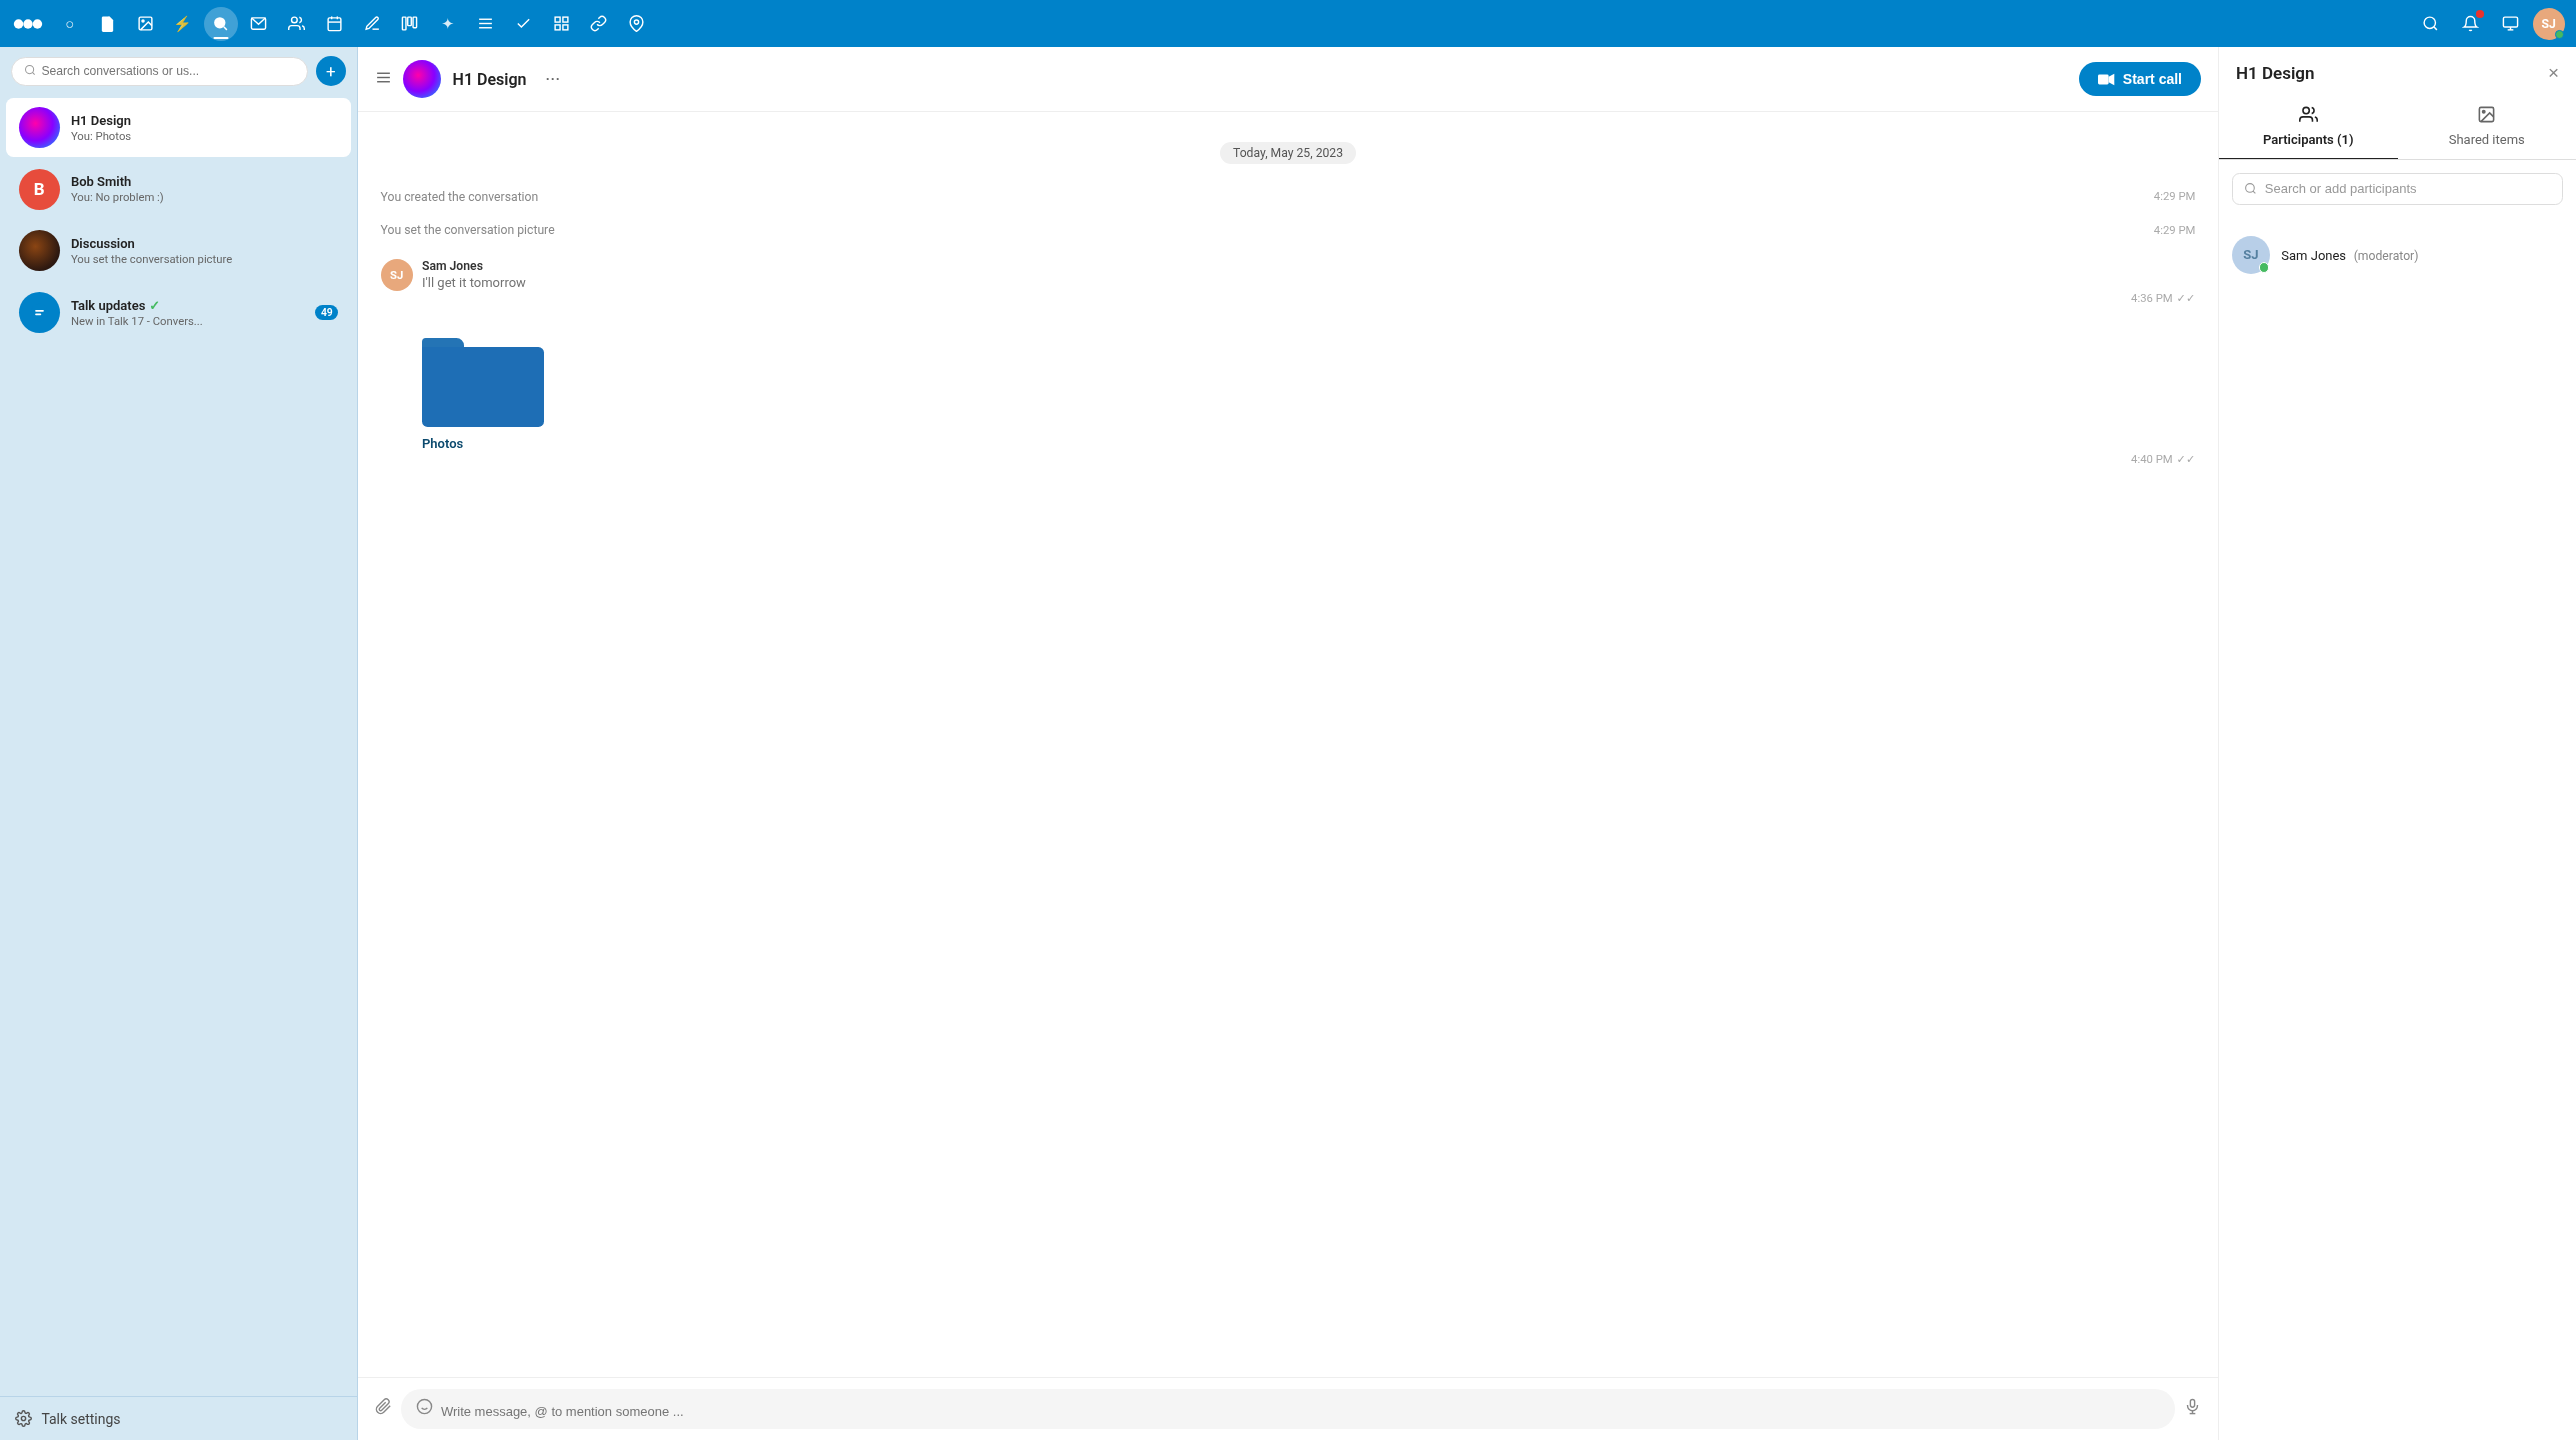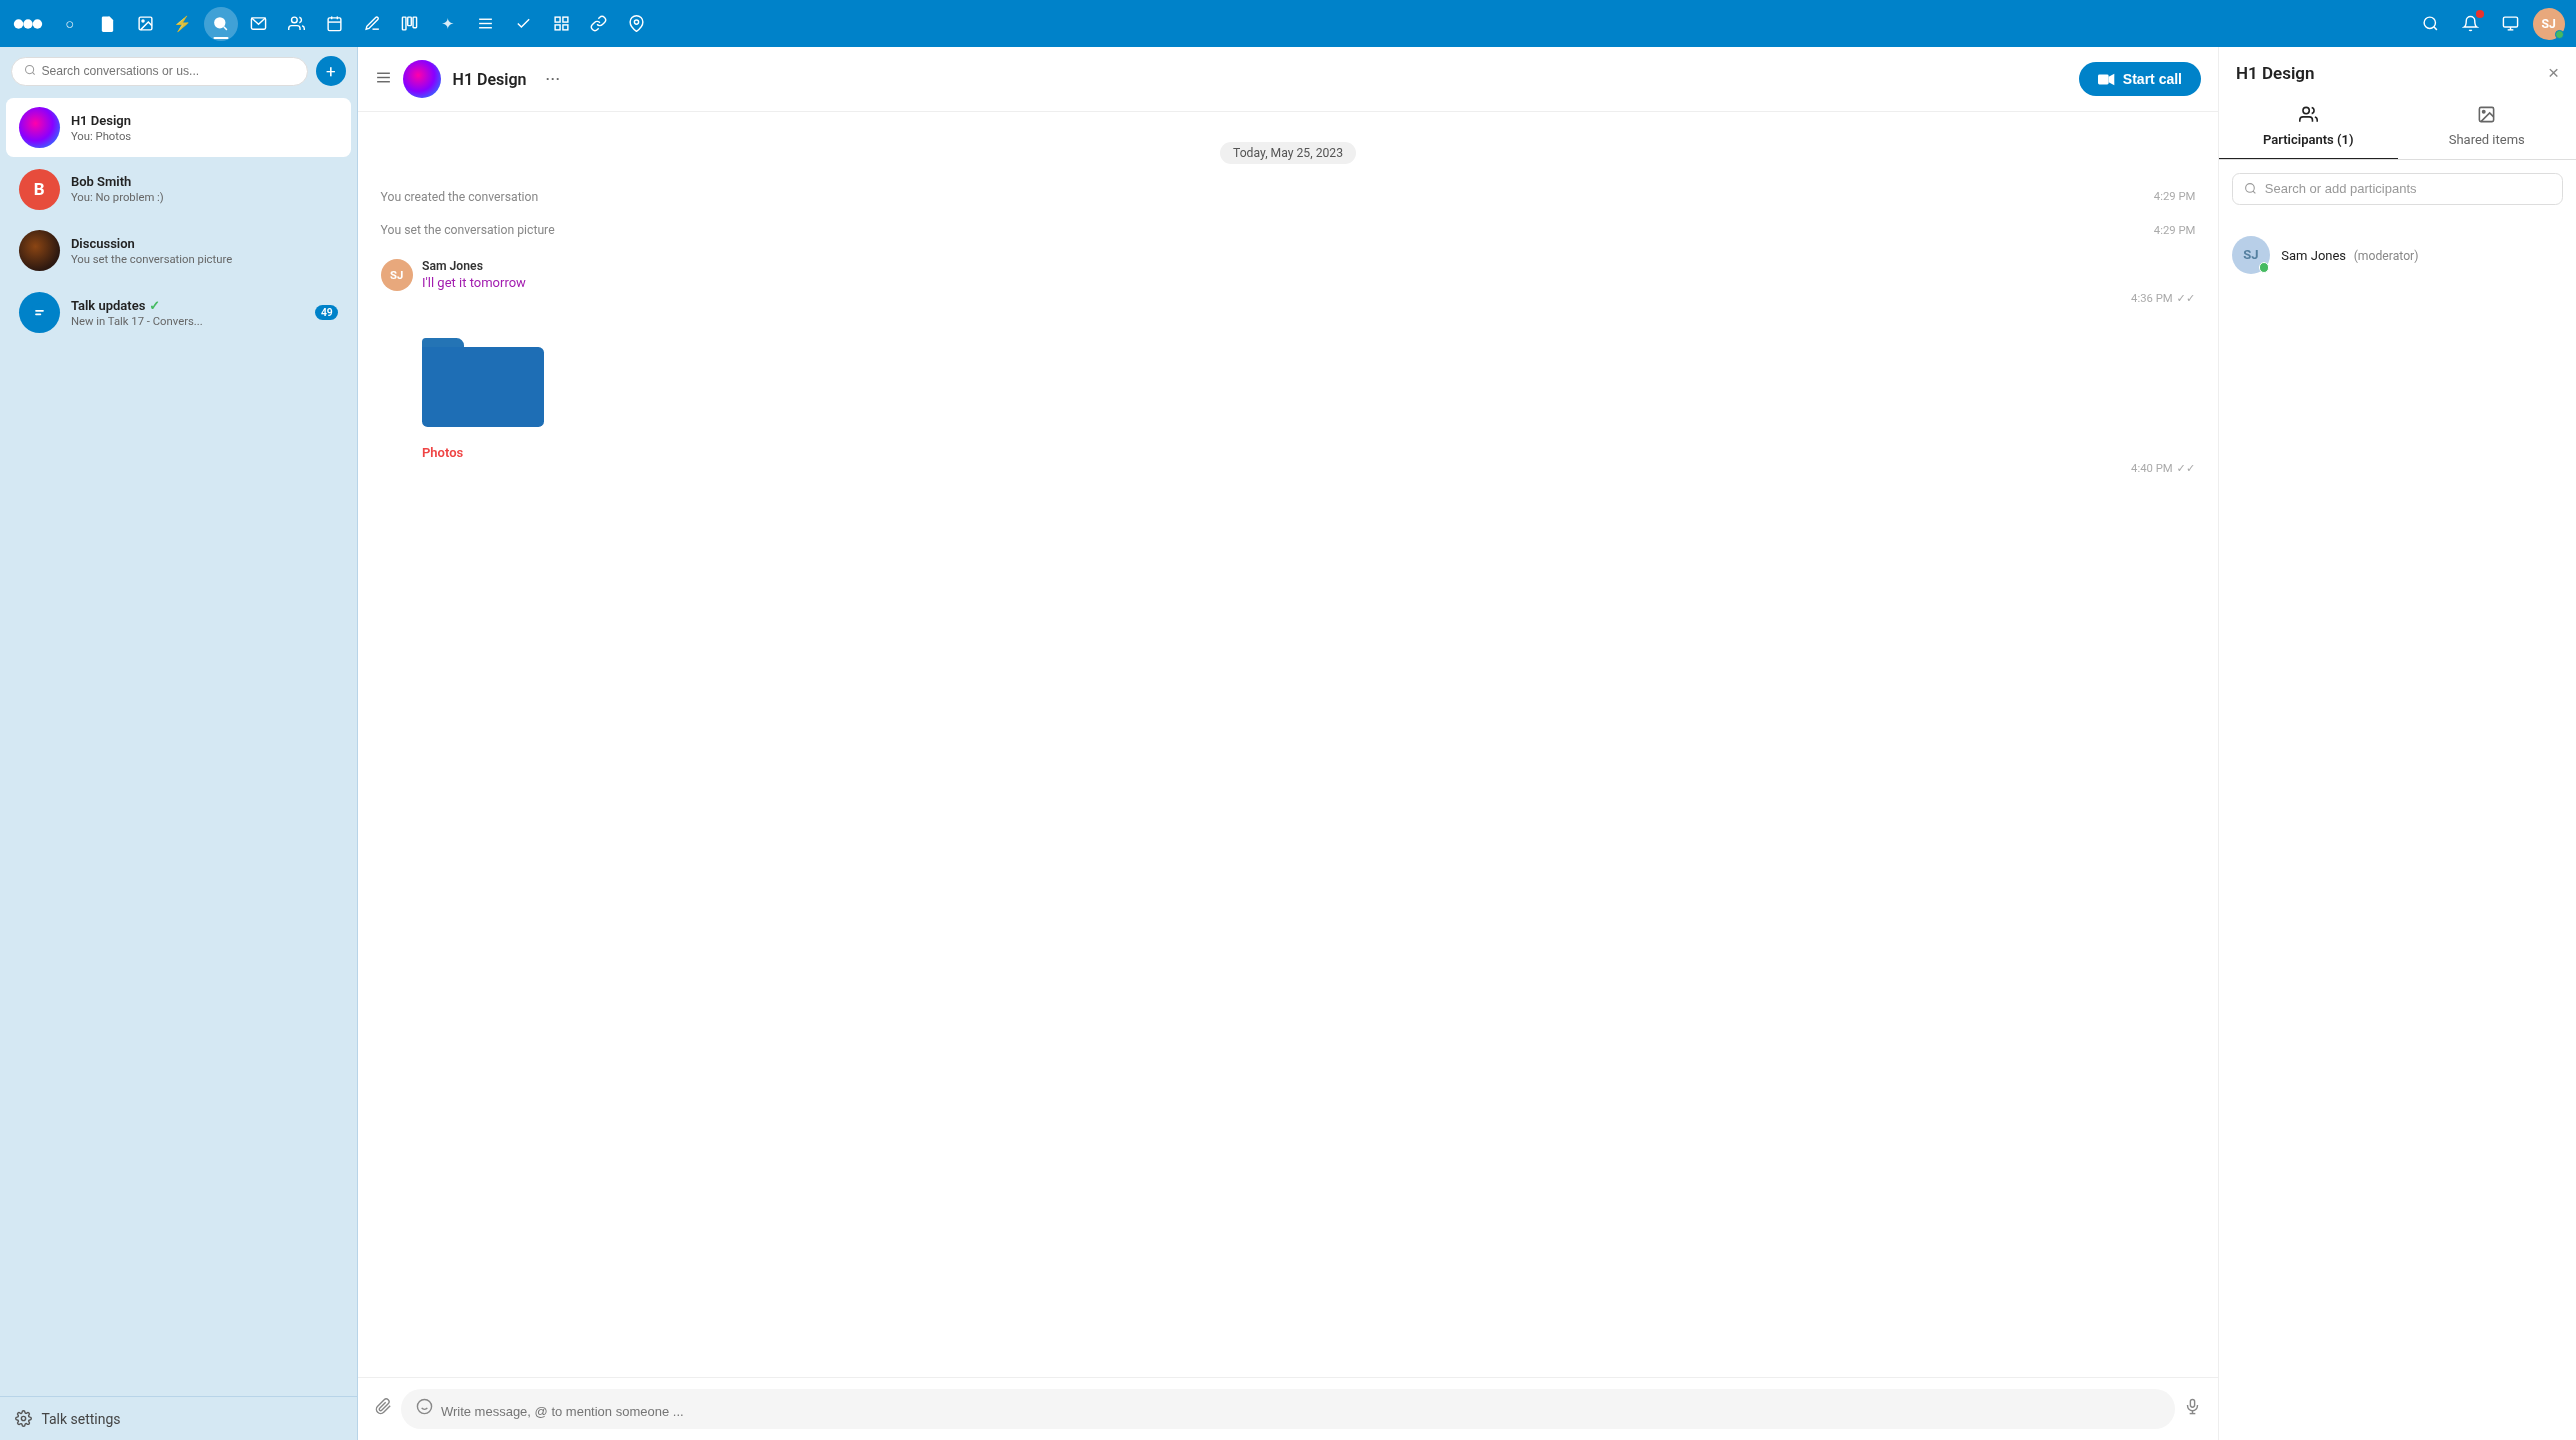--- a/index.html
+++ b/index.html
@@ -228,29 +228,29 @@
     .msg-sender-avatar {
       width: 32px; height: 32px;
       border-radius: 50%;
       background: #e8a87c;
       display: flex; align-items: center; justify-content: center;
       font-weight: bold; font-size: 11.3px; color: #fff;
       flex-shrink: 0;
     }
     .msg-content { flex: 1; }
     .msg-sender-name { font-weight: 600; font-size: 12.2px; color: #333; margin-bottom: 1.9px; }
-    .msg-text { font-size: 13px; color: #a21caf; }
+    .msg-text { font-size: 13px; color: #737373; }
     .msg-time-row { display: flex; align-items: center; gap: 3.8px; color: #aaa; font-size: 11.3px; justify-content: flex-end; margin-top: 1.9px; }
     .checkmark { color: #aaa; font-size: 11.3px; }
 
     .folder-attachment {
       margin-top: 7.5px;
       width: 122px;
     }
-    .folder-name { font-size: 13px; font-weight: 600; color: #ef4444; margin-top: 18px; }
+    .folder-name { font-size: 13px; font-weight: 600; color: #0c4a6e; margin-top: 9px; }
 
     .chat-input-area {
       padding: 11.3px 17px;
       border-top: 0.9px solid #eee;
       display: flex;
       align-items: center;
       gap: 9.4px;
     }
     .attach-icon { color: #888; font-size: 17px; cursor: pointer; }
     .chat-input-wrapper {

